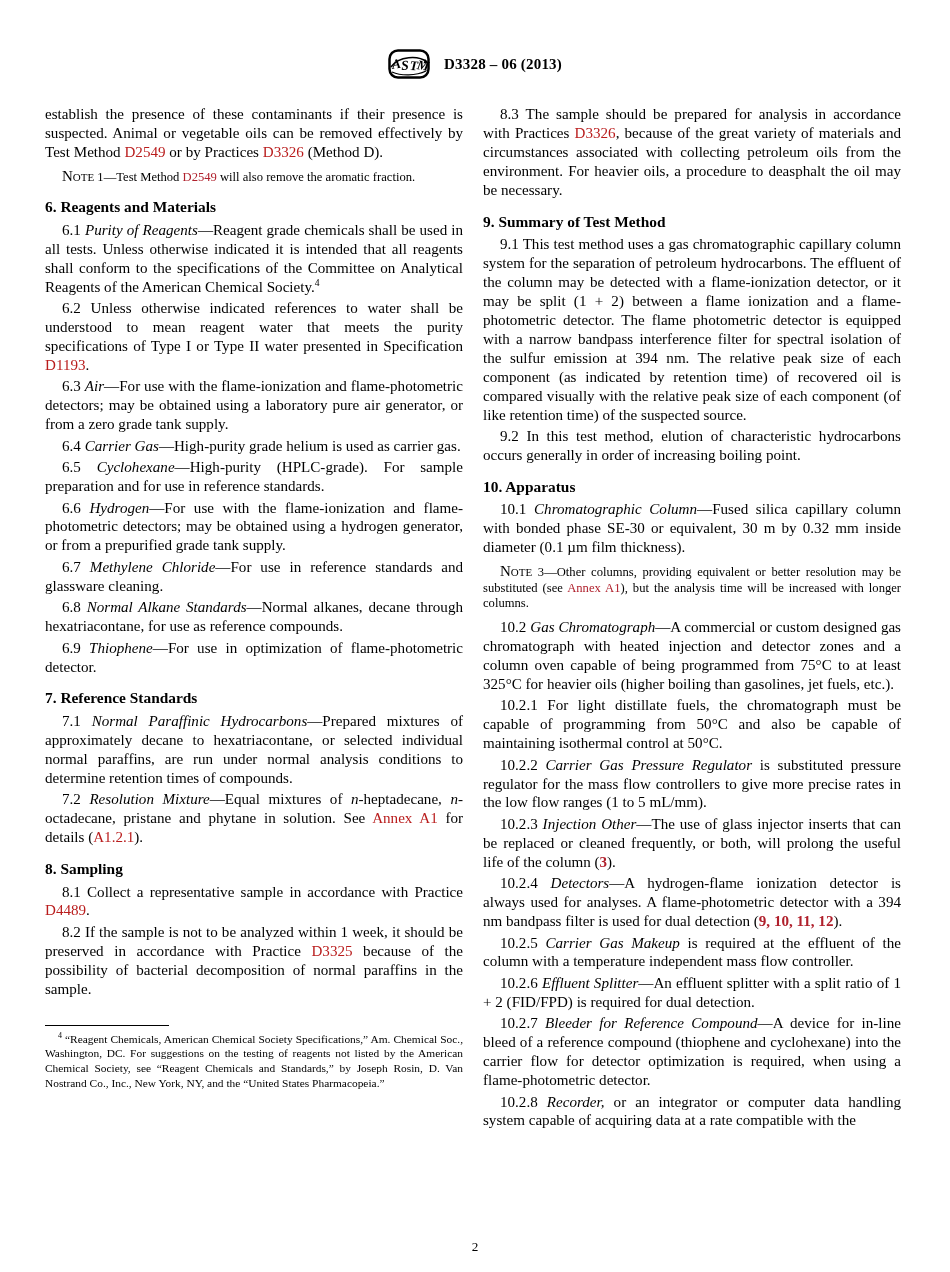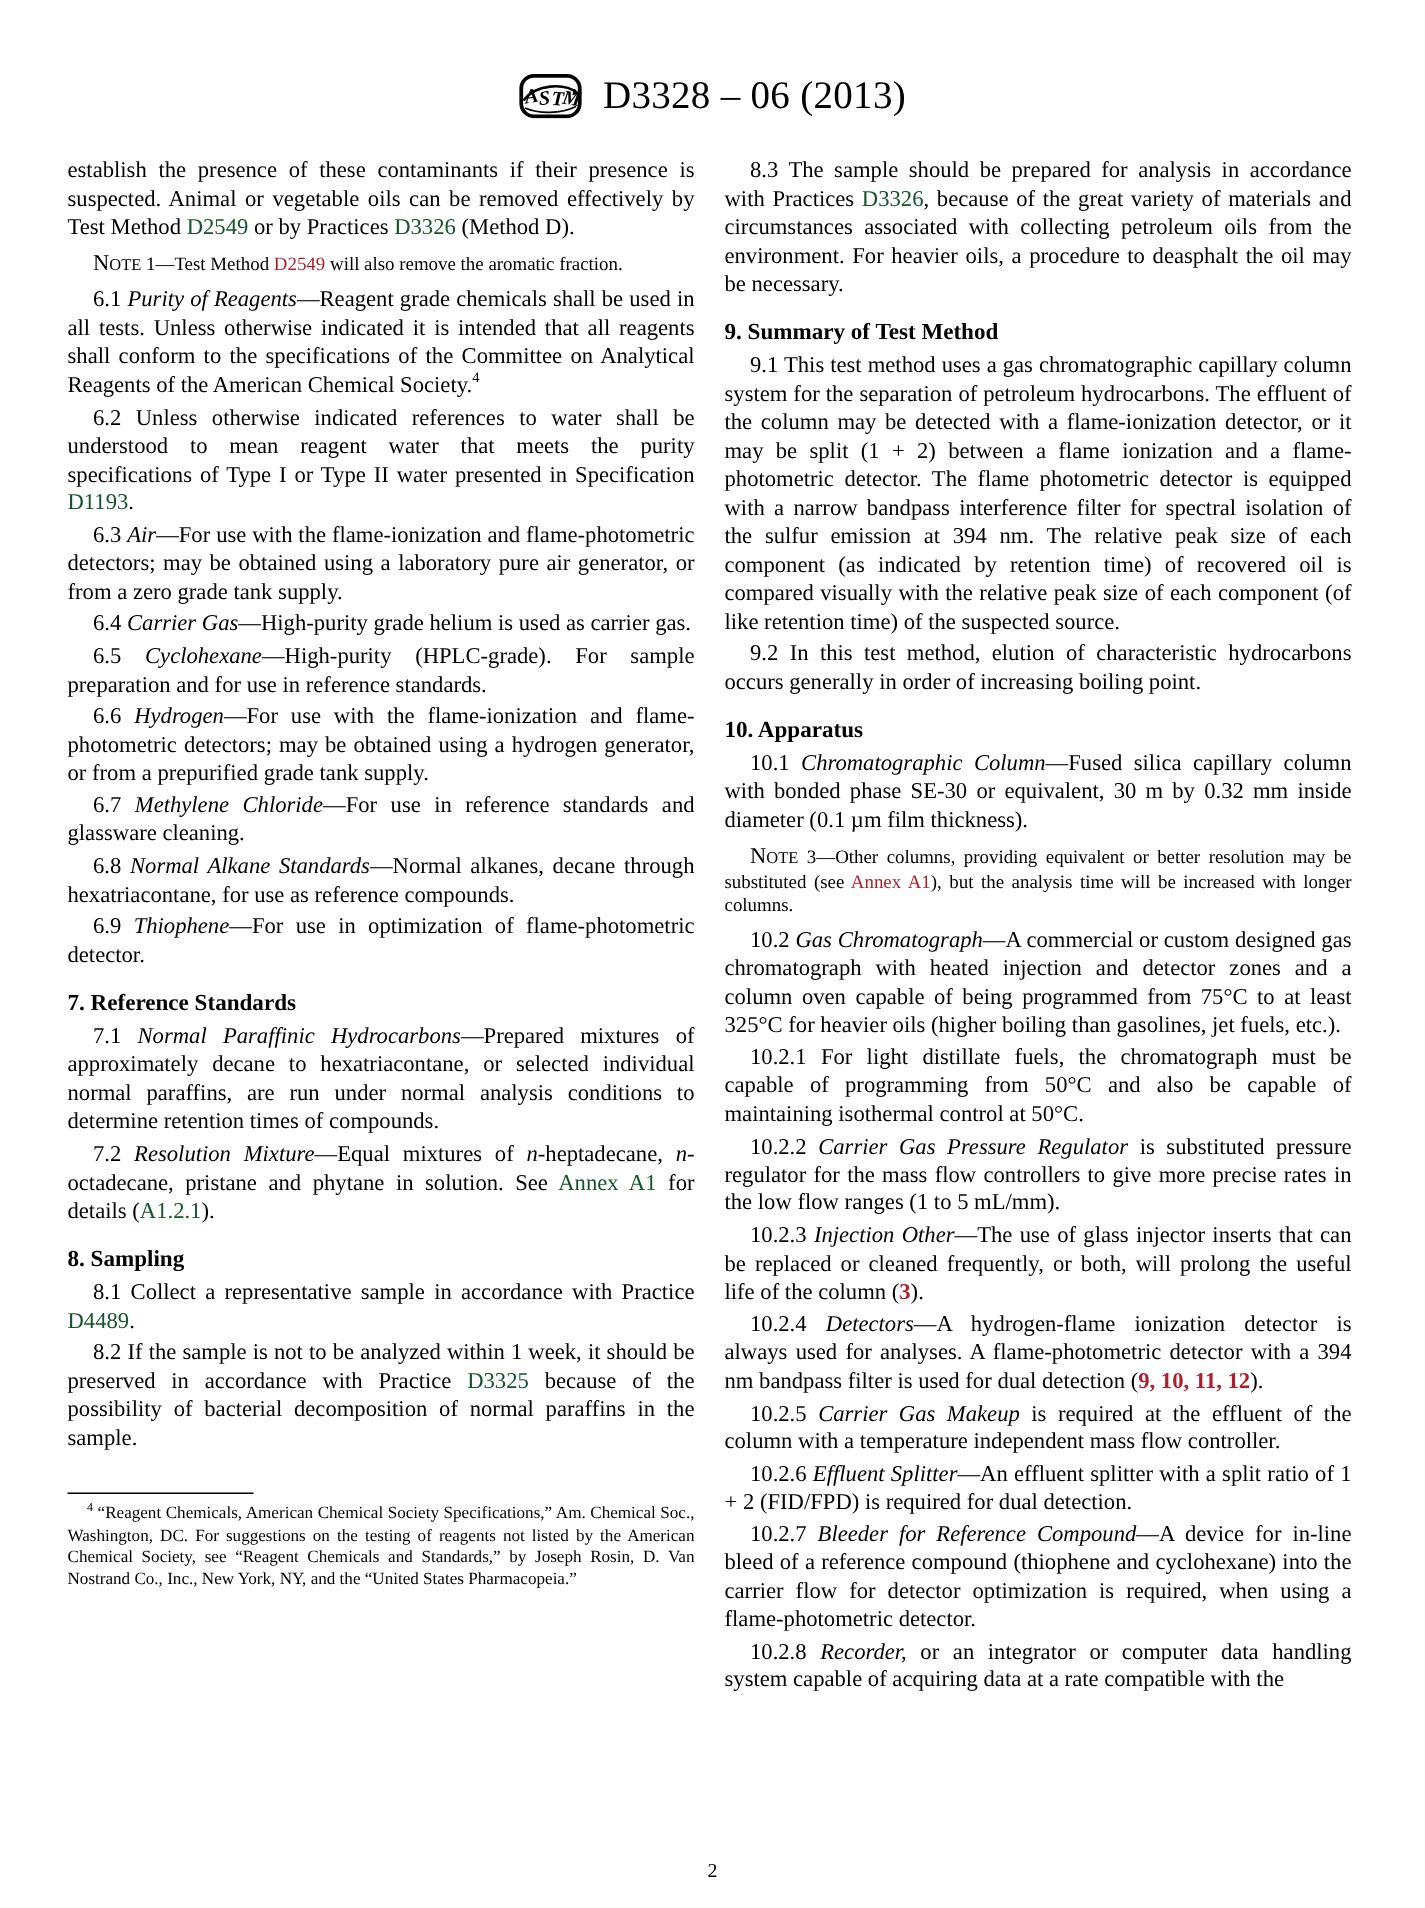--- a/index.html
+++ b/index.html
@@ -31,22 +31,22 @@
     padding-top: 42px;
     height: 44px;
   }
   .astm-logo {
     width: 42px;
     height: 30px;
     flex: 0 0 auto;
     display: block;
   }
   .designation {
-    font-size: 26px;
-    font-weight: normal;
+    font-size: 15px;
+    font-weight: bold;
     letter-spacing: 0.2px;
     white-space: nowrap;
   }
 
   
   .columns {
     display: flex;
     gap: 20px;
     padding: 19px 45px 0 45px;
     box-sizing: border-box;
@@ -80,21 +80,21 @@
     text-align: left;
     line-height: 1.2;
   }
   .num {
     white-space: nowrap;
   }
   i, .it {
     font-style: italic;
   }
   .lnk {
-    color: #14532d;
+    color: #b91c1c;
   }
   .ref {
     color: #b0202c;
     font-weight: bold;
   }
   sup {
     font-size: 9.6px;
     vertical-align: super;
     line-height: 0;
   }
@@ -167,20 +167,21 @@
   </div>
 
   <div class="columns">
 
     <div class="col">
 
       <p class="body cont"><span>establish the presence of these contaminants if their presence is suspected. Animal or vegetable oils can be removed effectively by Test Method </span><span class="lnk">D2549</span><span> or by Practices </span><span class="lnk">D3326</span><span> (Method D).</span></p>
 
       <p class="note"><span class="smallcaps">Note</span><span> 1—Test Method </span><span class="lnk">D2549</span><span> will also remove the aromatic fraction.</span></p>
 
+      <h2 class="sec">6.  Reagents and Materials</h2>
 
       <p class="body"><span class="num">6.1 </span><i>Purity of Reagents</i><span>—Reagent grade chemicals shall be used in all tests. Unless otherwise indicated it is intended that all reagents shall conform to the specifications of the Committee on Analytical Reagents of the American Chemical Society.</span><sup>4</sup></p>
 
       <p class="body"><span class="num">6.2 </span><span>Unless otherwise indicated references to water shall be understood to mean reagent water that meets the purity specifications of Type I or Type II water presented in Specification </span><span class="lnk">D1193</span><span>.</span></p>
 
       <p class="body"><span class="num">6.3 </span><i>Air</i><span>—For use with the flame-ionization and flame-photometric detectors; may be obtained using a laboratory pure air generator, or from a zero grade tank supply.</span></p>
 
       <p class="body"><span class="num">6.4 </span><i>Carrier Gas</i><span>—High-purity grade helium is used as carrier gas.</span></p>
 
       <p class="body"><span class="num">6.5 </span><i>Cyclohexane</i><span>—High-purity (HPLC-grade). For sample preparation and for use in reference standards.</span></p>

